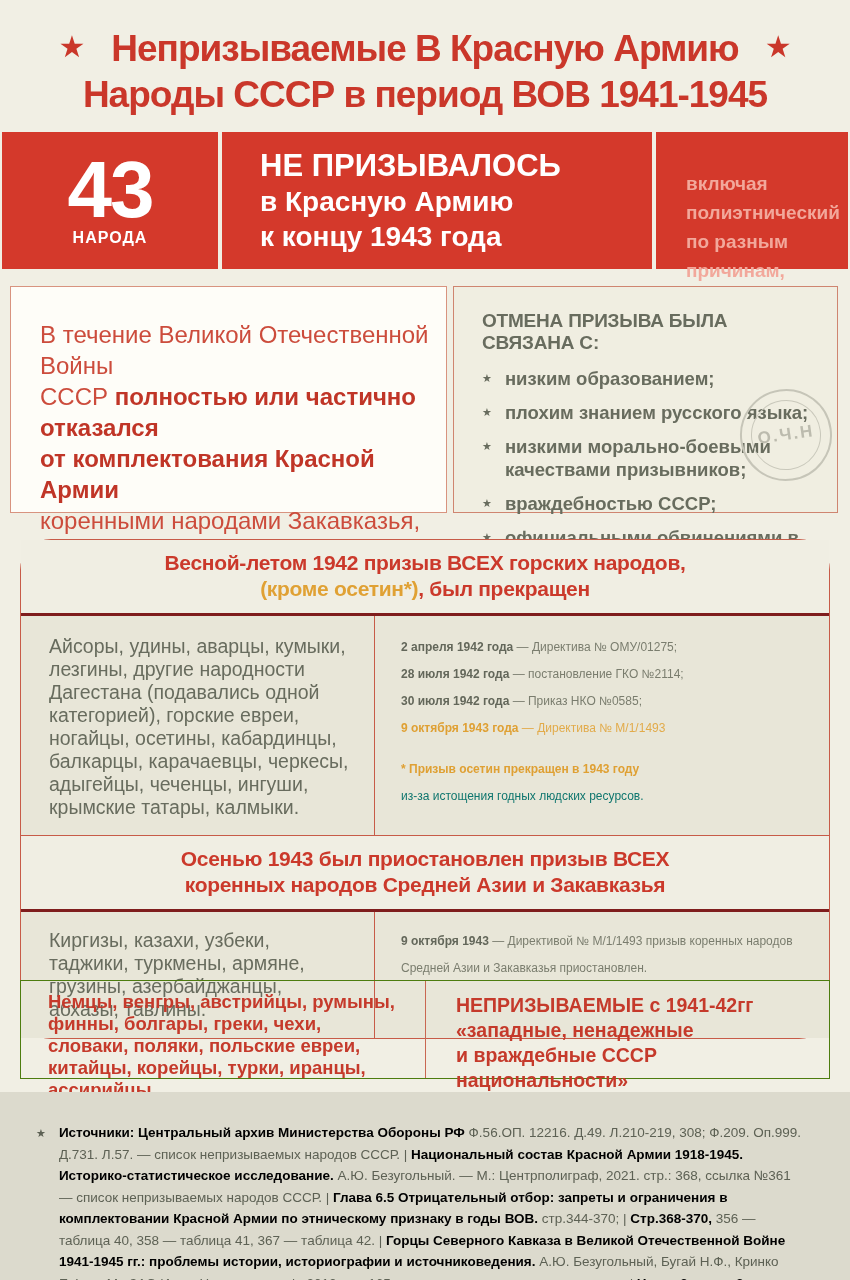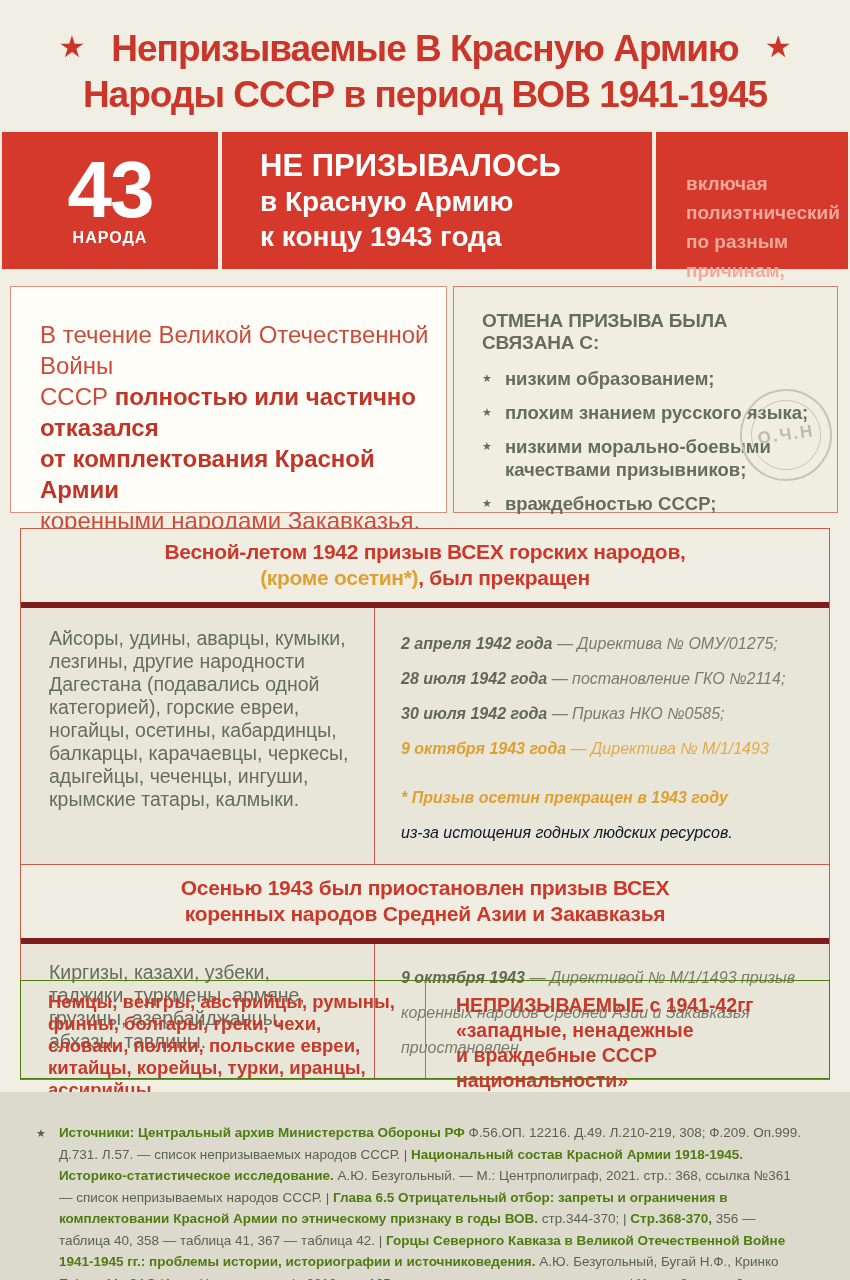--- a/index.html
+++ b/index.html
@@ -44,53 +44,53 @@
     position:absolute;left:286px;top:102px;width:92px;height:92px;border:2px solid #c6c5b8;border-radius:50%;
     display:flex;align-items:center;justify-content:center;color:#bcbbae;transform:rotate(-8deg);box-sizing:border-box;
   }
   .stamp::before{content:"";position:absolute;inset:9px;border:1px solid #c9c8bb;border-radius:50%;}
   .stamp-text{font-size:17px;font-weight:bold;letter-spacing:2px;}
   
   .section{
     position:absolute;left:20px;width:810px;box-sizing:border-box;
     border:1px solid #c75b48;
   }
-  .sec1{top:528px;}
+  .sec1{top:539px;border-radius:31px;}
   .sec-header{background:#f0eee3;text-align:center;padding:10px 0 11px;font-size:21px;font-weight:bold;color:#cb392b;line-height:26px;letter-spacing:-0.3px;}
   .sec-header .orange{color:#e0a134;}
-  .sec-cells{display:flex;background:#e8e6d8;border-top:6px solid #7f1d1d;}
+  .sec-cells{display:flex;background:#e8e6d8;border-top:3px solid #7f1d1d;}
   .cell-left{width:354px;box-sizing:border-box;border-right:1px solid #c75b48;
     padding:19px 24px 16px 28px;font-size:19.5px;line-height:23px;color:#686c5e;}
-  .cell-right{flex:1;box-sizing:border-box;padding:18px 14px 14px 26px;font-size:16px;line-height:35px;font-style:italic;}
+  .cell-right{flex:1;box-sizing:border-box;padding:18px 14px 14px 26px;font-size:12px;line-height:27px;}
   .doc-date{font-weight:bold;color:#63675a;}
   .doc-text{color:#7a7d6e;}
   .doc-line.orange .doc-date{color:#dfa033;}
   .doc-line.orange .doc-text{color:#e2ab4a;}
   .footnote{margin-top:14px;}
   .fn-bold{font-weight:bold;color:#dfa033;}
-  .fn-reg{color:#0f172a;}
+  .fn-reg{color:#0f766e;}
   .cells2 .cell-left{padding-top:17px;padding-bottom:17px;}
   .cells2 .cell-right{padding-top:16px;}
   
   .box3{
     position:absolute;left:20px;top:980px;width:810px;height:99px;box-sizing:border-box;
     border:1px solid #4d7c0f;display:flex;
   }
   .box3-left{width:405px;box-sizing:border-box;border-right:1px solid #c96751;
     padding:10px 24px 0 27px;color:#c53a2b;font-weight:bold;font-size:18.5px;line-height:22px;}
   .box3-right{flex:1;box-sizing:border-box;padding:12px 0 0 30px;color:#c53a2b;font-weight:bold;font-size:19.5px;line-height:25px;}
   
   .footer{
     position:absolute;left:0;right:0;top:1092px;height:188px;background:#dcdacd;box-sizing:border-box;
     padding:30px 42px 0 36px;color:#5d6154;font-size:13.5px;line-height:21.5px;
   }
   .footer-inner{display:flex;gap:13px;}
   .footer-star{font-size:11px;line-height:21.5px;padding-top:1px;flex:0 0 auto;}
   .footer-text{flex:1;}
-  .seg-bold{font-weight:bold;color:#4d7c0f;}
+  .seg-bold{font-weight:bold;color:#000000;}
 </style>
 </head>
 <body>
 
 <div class="title-wrap">
   <div class="title-line1">
     <span class="title-star">★</span>
     <span>Непризываемые В Красную Армию</span>
     <span class="title-star">★</span>
   </div>

